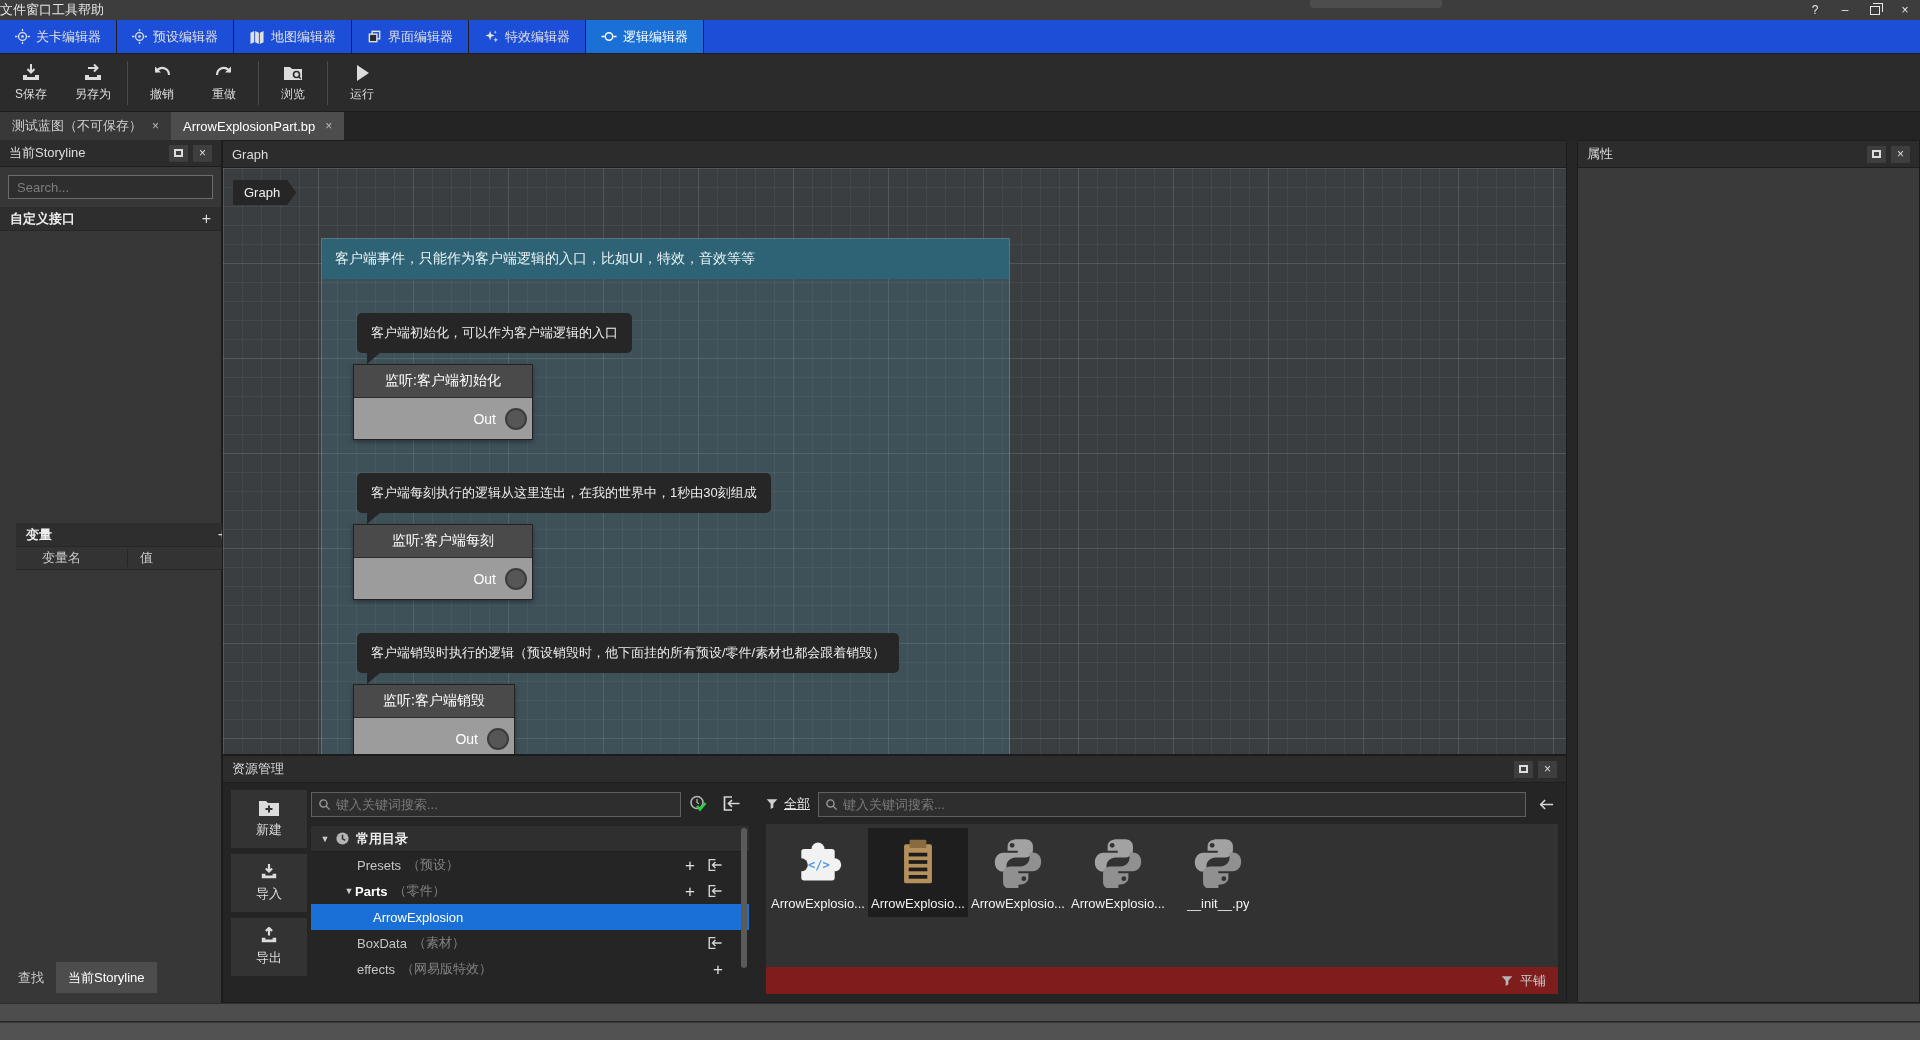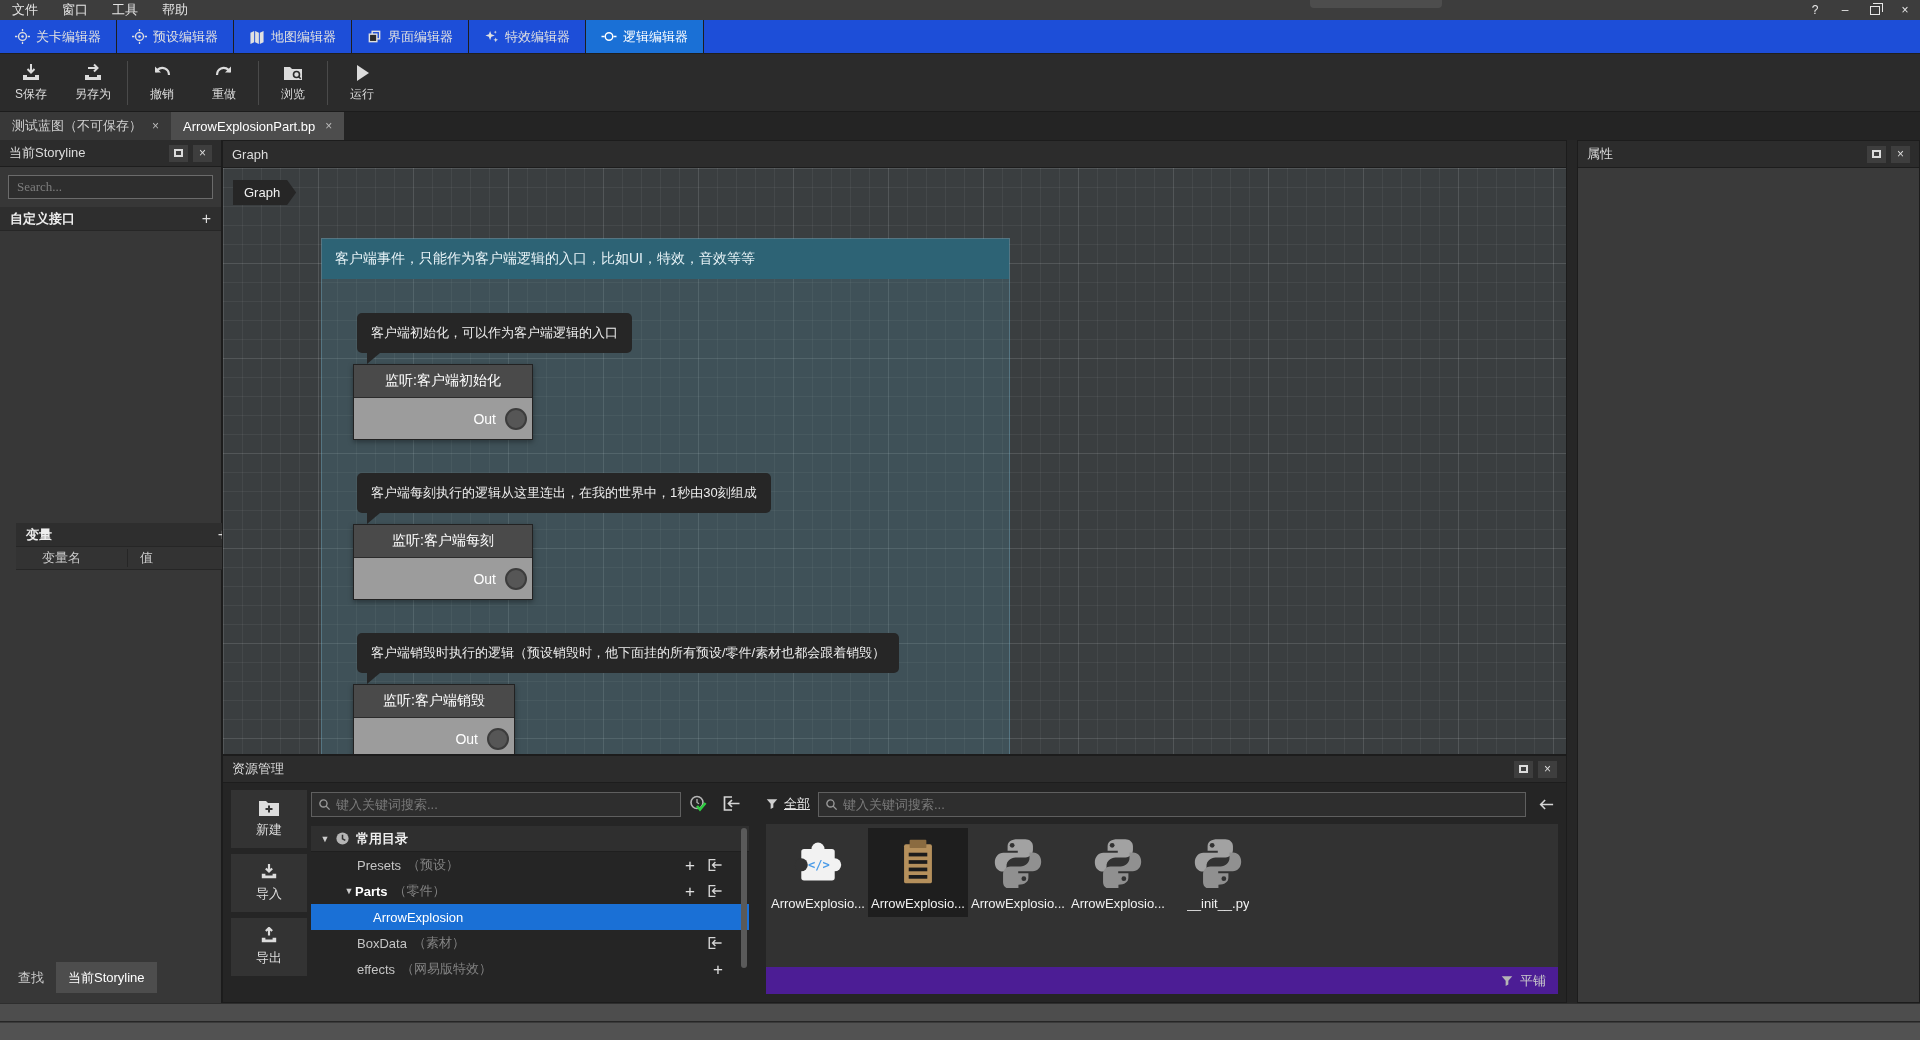--- a/index.html
+++ b/index.html
@@ -3,21 +3,21 @@
 <meta charset="utf-8">
 <style>
   * { margin:0; padding:0; box-sizing:border-box; }
   html,body { width:1920px; height:1040px; background:#262626; overflow:hidden;
     font-family:"Liberation Sans","DejaVu Sans",sans-serif; color:#ddd; font-size:13px;
     -webkit-font-smoothing:antialiased; }
 
   
   .menubar { position:absolute; left:0; top:0; width:1920px; height:20px; background:#3d3d3d;
     display:flex; align-items:center; z-index:30;}
-  .menubar .menu-item { padding:0 12px; font-size:13px; color:#e3e3e3; line-height:20px; cursor:default;}
+  .menubar .menu-item { padding:0 0; font-size:13px; color:#e3e3e3; line-height:20px; cursor:default;}
   .titlebar-highlight { position:absolute; left:1310px; top:0; width:132px; height:8px;
     background:#4d4d4d; border-radius:0 0 4px 4px; }
   .win-controls { position:absolute; right:0; top:0; height:20px; display:flex; align-items:center; }
   .win-controls .wc { width:30px; height:20px; display:flex; align-items:center; justify-content:center;
     color:#e8e8e8; font-size:12px; cursor:pointer; }
   .restore-glyph { width:10px; height:9px; border:1.5px solid #e8e8e8; position:relative; }
   .restore-glyph:before { content:""; position:absolute; left:2px; top:-4px; width:9px; height:8px;
     border:1.5px solid #e8e8e8; border-left:none; border-bottom:none; }
 
   
@@ -49,21 +49,21 @@
   .phead .spacer { flex:1; }
   .sq-btn { width:19px; height:17px; background:#3e3e3e; display:flex; align-items:center;
     justify-content:center; margin-left:5px; cursor:pointer; color:#ddd; font-size:12px; }
   .max-glyph { width:9px; height:8px; border:2px solid #dcdcdc; }
 
   
   .left-panel { position:absolute; left:0; top:140px; width:222px; height:863px; background:#373737;
     border-right:1px solid #1c1c1c; }
   .search-wrap { margin:8px; position:relative; }
   .search-input { width:100%; height:24px; background:#2e2e2e; border:1px solid #6b6b6b; color:#ccc;
-    font-size:13px; padding:0 8px; outline:none; font-family:Liberation Serif, serif;}
+    font-size:13px; padding:0 8px; outline:none; font-family:Liberation Sans, sans-serif;}
   .search-input::placeholder { color:#7d7d7d; }
   .section-row { height:24px; background:#2e2e2e; display:flex; align-items:center; padding:0 10px;
     font-weight:bold; color:#eee; font-size:13px; border-bottom:1px solid #262626;}
   .section-row .plus { margin-left:auto; font-weight:normal; font-size:16px; color:#ddd; cursor:pointer;}
   .var-section { position:absolute; left:16px; top:383px; width:100%; }
   .var-cols { height:23px; background:#333; display:flex; align-items:center; font-size:13px;
     color:#ccc; border-bottom:1px solid #262626; }
   .var-col-name { width:112px; padding-left:26px; border-right:1px solid #262626; }
   .var-col-val { padding-left:12px; }
   .lp-bottom-tabs { position:absolute; left:0; bottom:10px; height:31px; display:flex;
@@ -137,21 +137,21 @@
   .collapse-btn { width:24px; display:flex; align-items:center; justify-content:center; color:#ddd;
     cursor:pointer; font-size:15px;}
   .file-area { position:absolute; left:0; top:34px; right:0; bottom:27px; background:#323232;
     display:flex; align-items:flex-start; padding:4px 2px; }
   .file-item { width:100px; display:flex; flex-direction:column; align-items:center; padding:6px 2px;
     gap:6px; cursor:pointer; }
   .file-item.selected { background:#1e1e1e; }
   .file-icon { width:56px; height:56px; display:flex; align-items:center; justify-content:center; }
   .file-label { font-size:13px; color:#f2f2f2; max-width:100px; overflow:hidden;
     white-space:nowrap; }
-  .browser-bottombar { position:absolute; left:0; bottom:0; right:0; height:27px; background:#4c1d95;
+  .browser-bottombar { position:absolute; left:0; bottom:0; right:0; height:27px; background:#7f1d1d;
     display:flex; align-items:center; justify-content:flex-end; padding:0 12px; gap:7px;
     color:#ccc; font-size:13px; }
 
   
   .right-panel { position:absolute; left:1577px; top:140px; width:343px; height:863px;
     background:#3a3a3a; border:1px solid #1c1c1c; }
 
   
   .strip1 { position:absolute; left:0; top:1003px; width:1920px; height:18px; background:#4d4d4d;
     border-top:1px solid #2e2e2e; }

